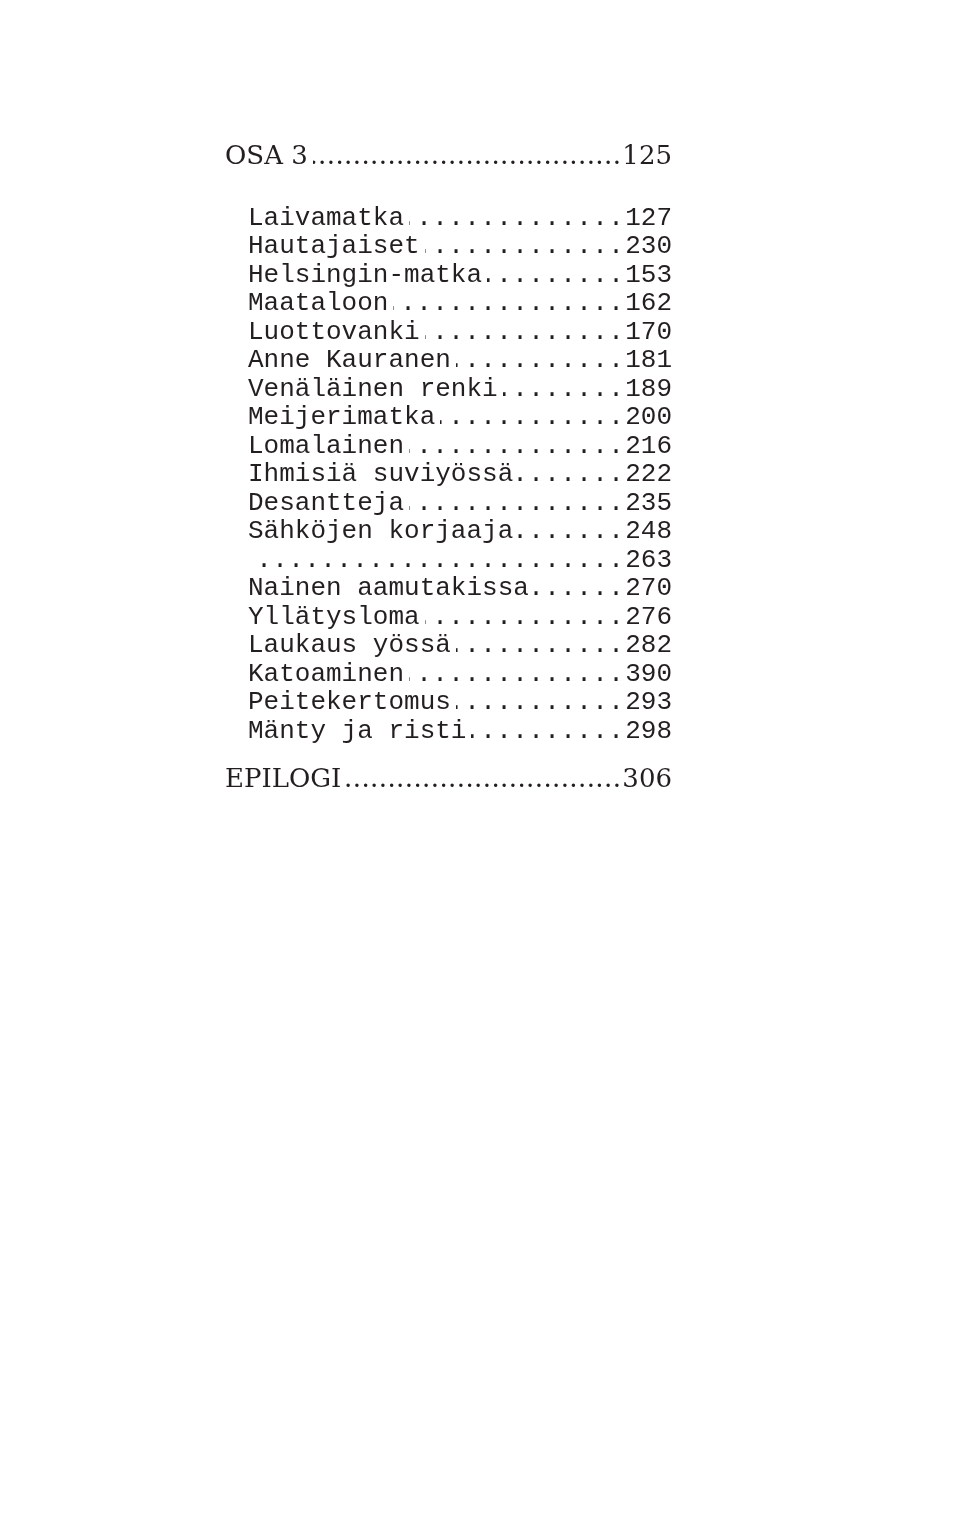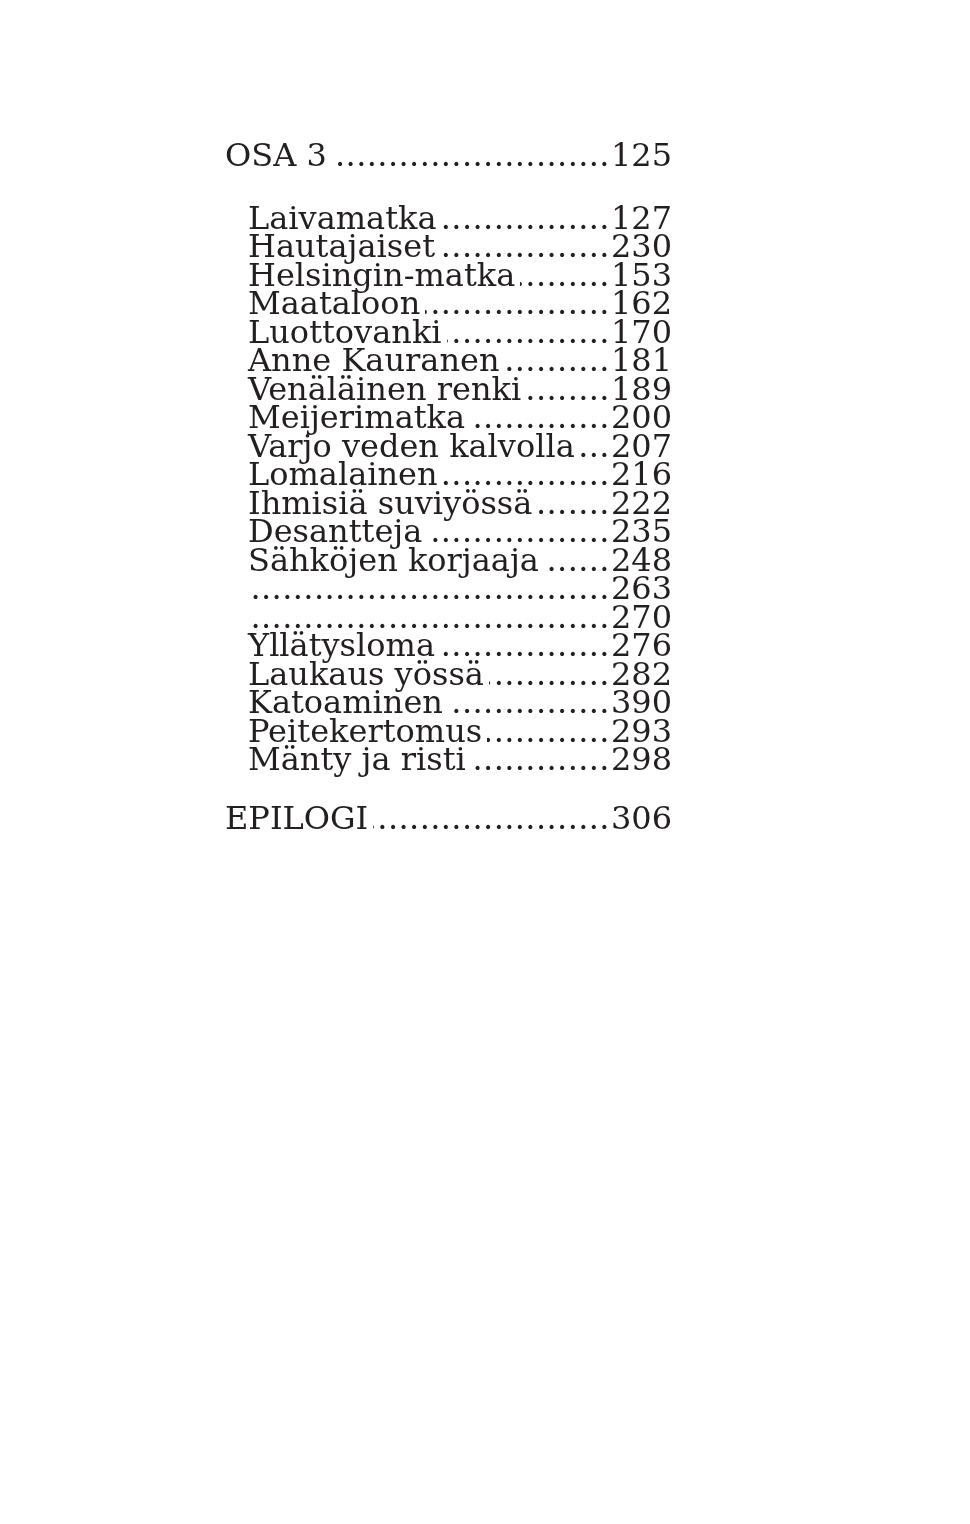--- a/index.html
+++ b/index.html
@@ -17,21 +17,21 @@
   }
   .toc {
     position: absolute;
     left: 225px;
     top: 141px;
     width: 447px;
   }
   .toc-row {
     display: flex;
     align-items: baseline;
-    font-size: 32px;
+    font-size: 26px;
     line-height: 28.5px;
     white-space: nowrap;
   }
   .toc-row .title {
     flex: 0 0 auto;
   }
   .toc-row .dots {
     flex: 1 1 auto;
     overflow: hidden;
     direction: rtl;
@@ -44,23 +44,24 @@
   }
   .toc-row .pagenum {
     flex: 0 0 auto;
     text-align: right;
   }
   .chapter-list {
     margin-top: 34px;
   }
   .chapter-list .toc-row {
     padding-left: 23px;
+    font-family: Liberation Mono, monospace;
   }
   .epilog-row {
-    margin-top: 30px;
+    margin-top: 19px;
   }
 </style>
 </head>
 <body>
 
 <div class="toc">
 
   <div class="toc-row part-row">
     <span class="title">OSA 3</span>
     <span class="dots"></span>
@@ -110,25 +111,20 @@
     <span class="dots"></span>
     <span class="pagenum">189</span>
   </div>
 
   <div class="toc-row">
     <span class="title">Meijerimatka</span>
     <span class="dots"></span>
     <span class="pagenum">200</span>
   </div>
 
-  <div class="toc-row">
-    <span class="title">Varjo veden kalvolla</span>
-    <span class="dots"></span>
-    <span class="pagenum">207</span>
-  </div>
 
   <div class="toc-row">
     <span class="title">Lomalainen</span>
     <span class="dots"></span>
     <span class="pagenum">216</span>
   </div>
 
   <div class="toc-row">
     <span class="title">Ihmisiä suviyössä</span>
     <span class="dots"></span>
@@ -147,20 +143,21 @@
     <span class="pagenum">248</span>
   </div>
 
 
   <div class="toc-row">
     <span class="dots"></span>
     <span class="pagenum">263</span>
   </div>
 
   <div class="toc-row">
+    <span class="title">Nainen aamutakissa</span>
     <span class="dots"></span>
     <span class="pagenum">270</span>
   </div>
 
   <div class="toc-row">
     <span class="title">Yllätysloma</span>
     <span class="dots"></span>
     <span class="pagenum">276</span>
   </div>
 

